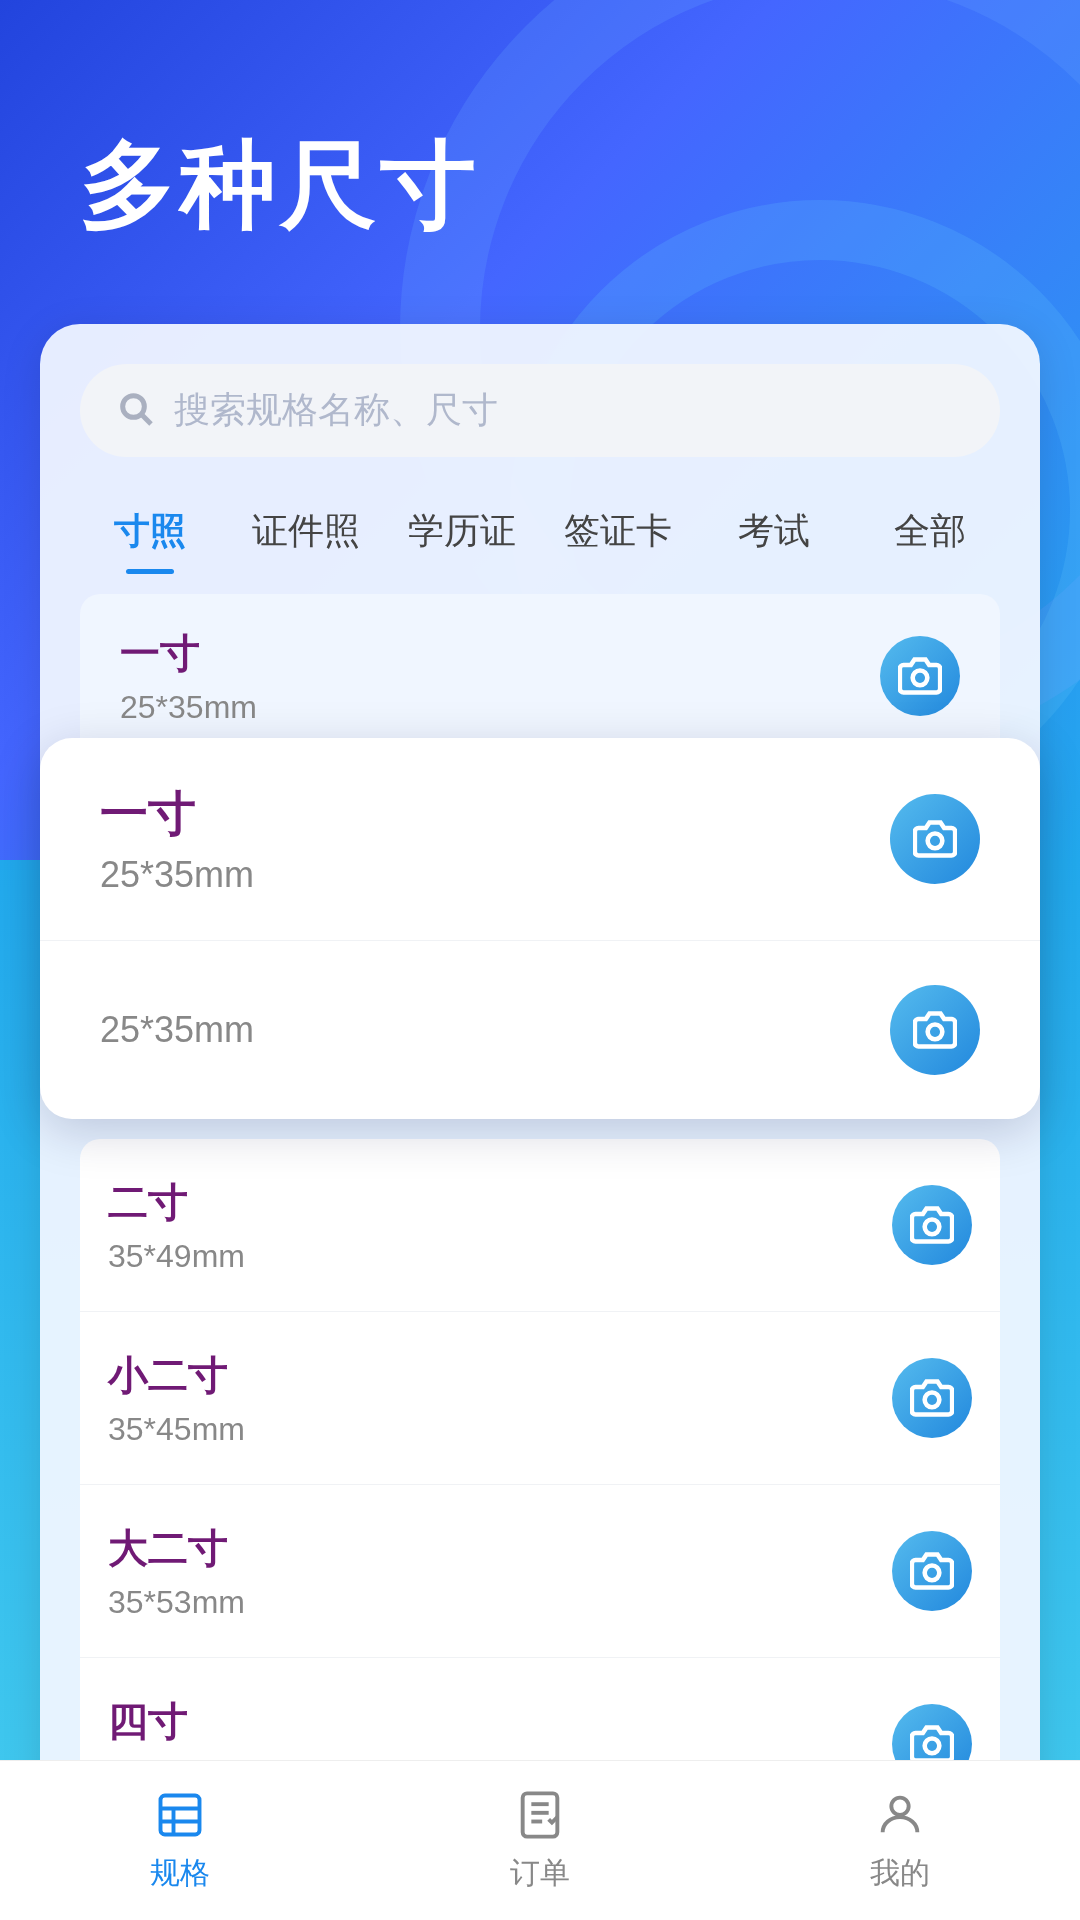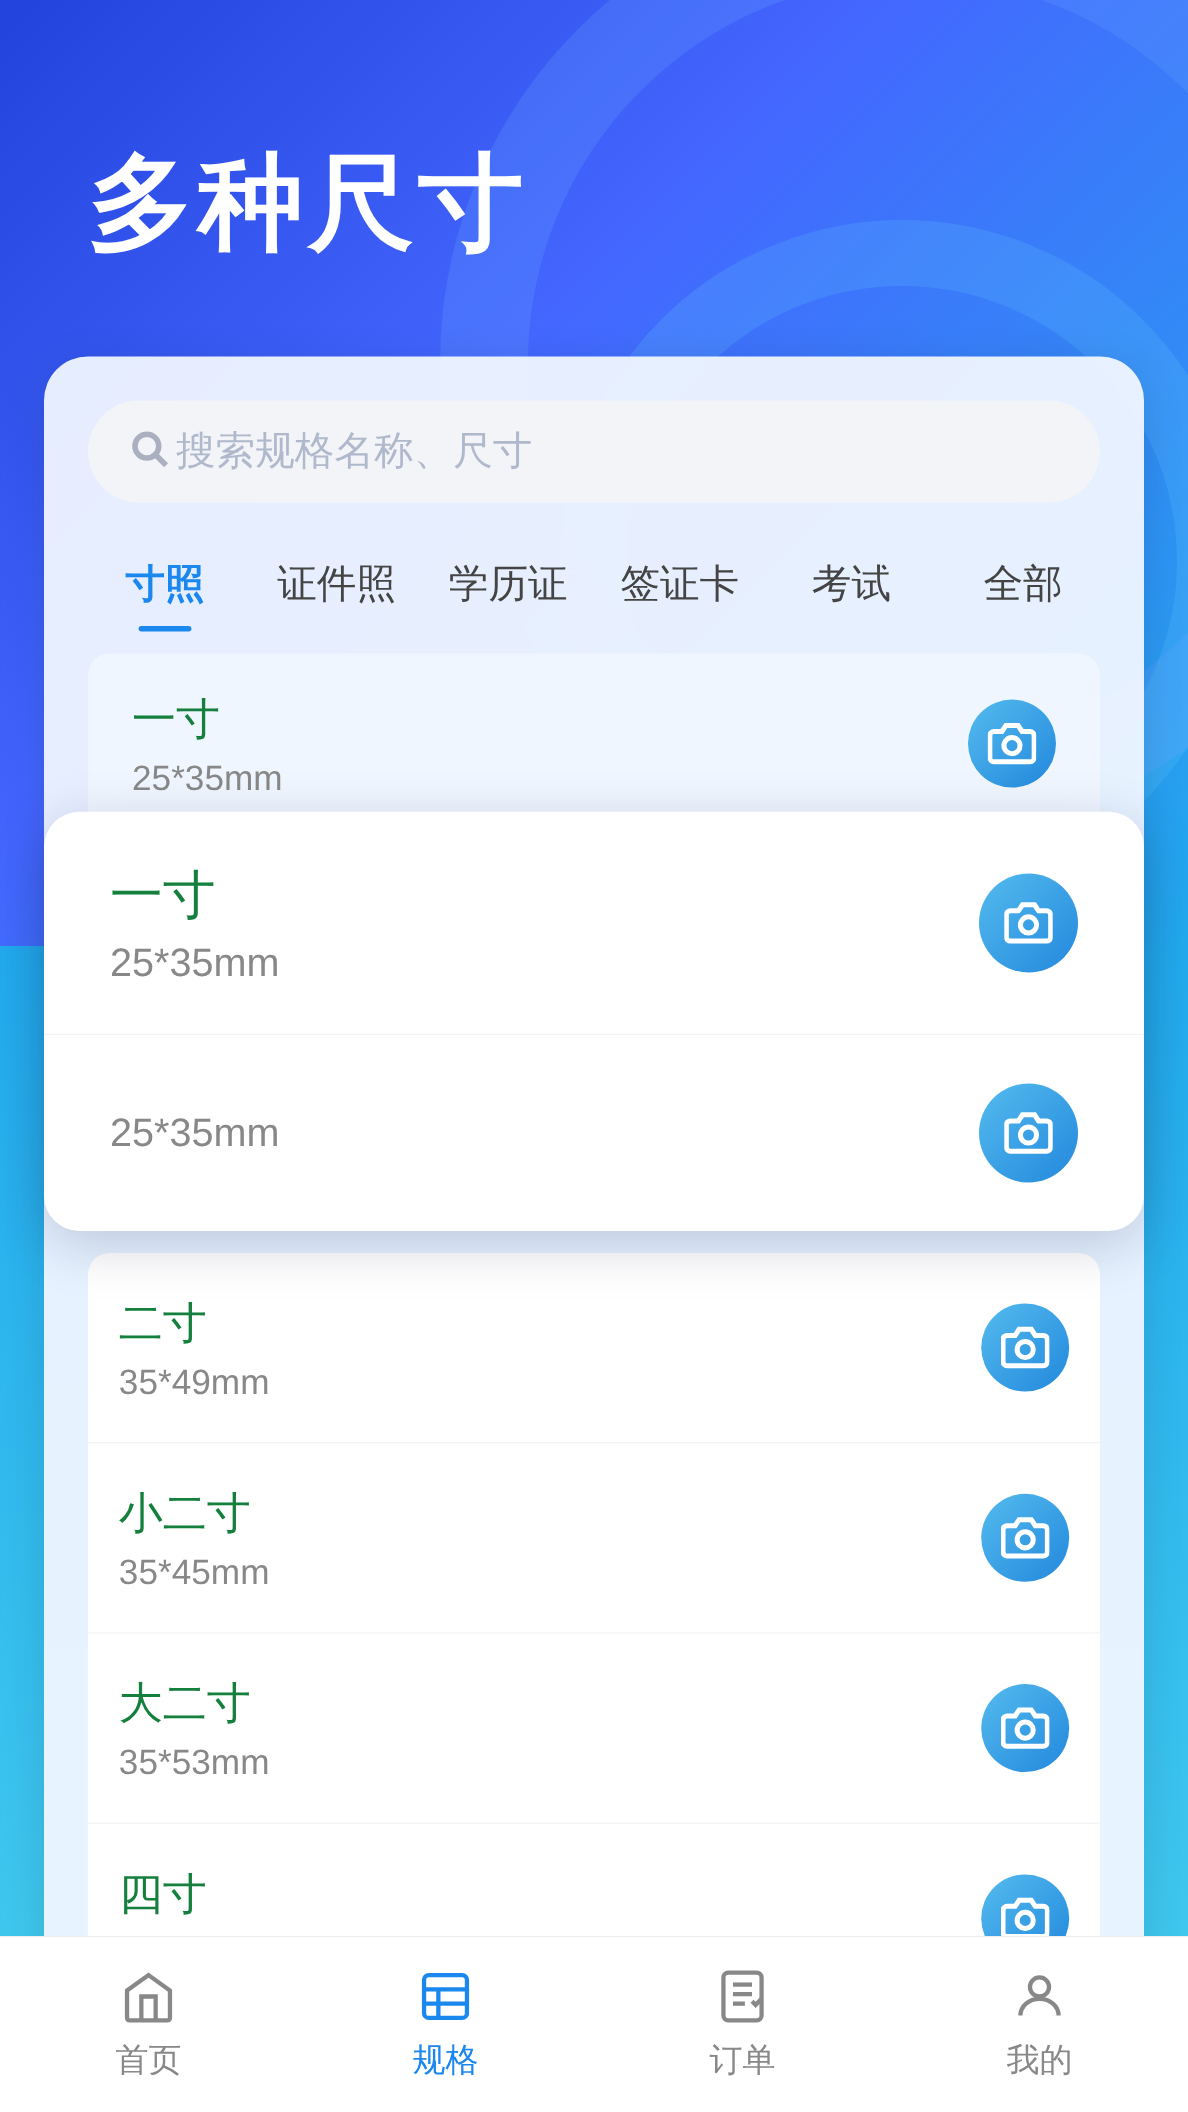--- a/index.html
+++ b/index.html
@@ -85,21 +85,21 @@
     }
 
     
     .search-bar {
       margin: 0 40px 36px 40px;
       background: #f2f4f8;
       border-radius: 50px;
       display: flex;
       align-items: center;
       padding: 22px 36px;
-      gap: 4px;
+      gap: 18px;
     }
     .search-icon-wrap {
       color: #aab0c0;
     }
     .search-icon-svg {
       width: 40px; height: 40px;
       fill: none;
       stroke: #aab0c0;
       stroke-width: 3;
     }
@@ -146,22 +146,22 @@
       padding: 36px 28px;
       border-bottom: 1px solid #f0f2f5;
       cursor: pointer;
     }
     .list-item:last-child {
       border-bottom: none;
     }
     .list-item-info {}
     .list-item-name {
       font-size: 40px;
-      font-weight: 400;
-      color: #15803d;
+      font-weight: 700;
+      color: #701a75;
       margin-bottom: 8px;
     }
     .list-item-size {
       font-size: 32px;
       color: #888;
     }
     .camera-btn {
       width: 80px; height: 80px;
       background: linear-gradient(135deg, #55bbee, #2288dd);
       border-radius: 50%;
@@ -385,29 +385,20 @@
           </svg>
         </div>
       </div>
     </div>
 
   </div>
 </div>
 
 <div class="bottom-nav">
 
-  <div class="nav-item">
-    <div class="nav-icon">
-      <svg viewBox="0 0 24 24" fill="none" stroke="#888" stroke-width="1.8">
-        <path d="M3 9.5L12 3l9 6.5V21a1 1 0 01-1 1H4a1 1 0 01-1-1V9.5z"></path>
-        <path d="M9 22V12h6v10"></path>
-      </svg>
-    </div>
-    <span class="nav-label">首页</span>
-  </div>
 
   <div class="nav-item active">
     <div class="nav-icon">
       <svg viewBox="0 0 24 24" fill="none" stroke="#1a88ee" stroke-width="1.8">
         <rect x="3" y="3" width="18" height="18" rx="2"></rect>
         <line x1="3" y1="9" x2="21" y2="9"></line>
         <line x1="3" y1="15" x2="21" y2="15"></line>
         <line x1="9" y1="9" x2="9" y2="21"></line>
       </svg>
     </div>

